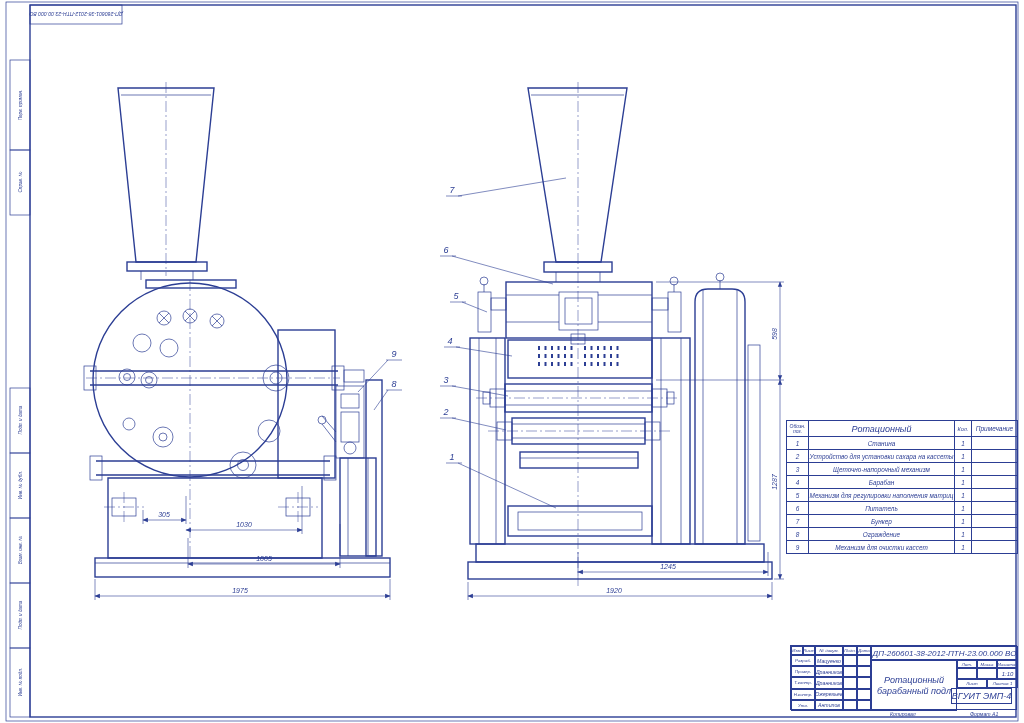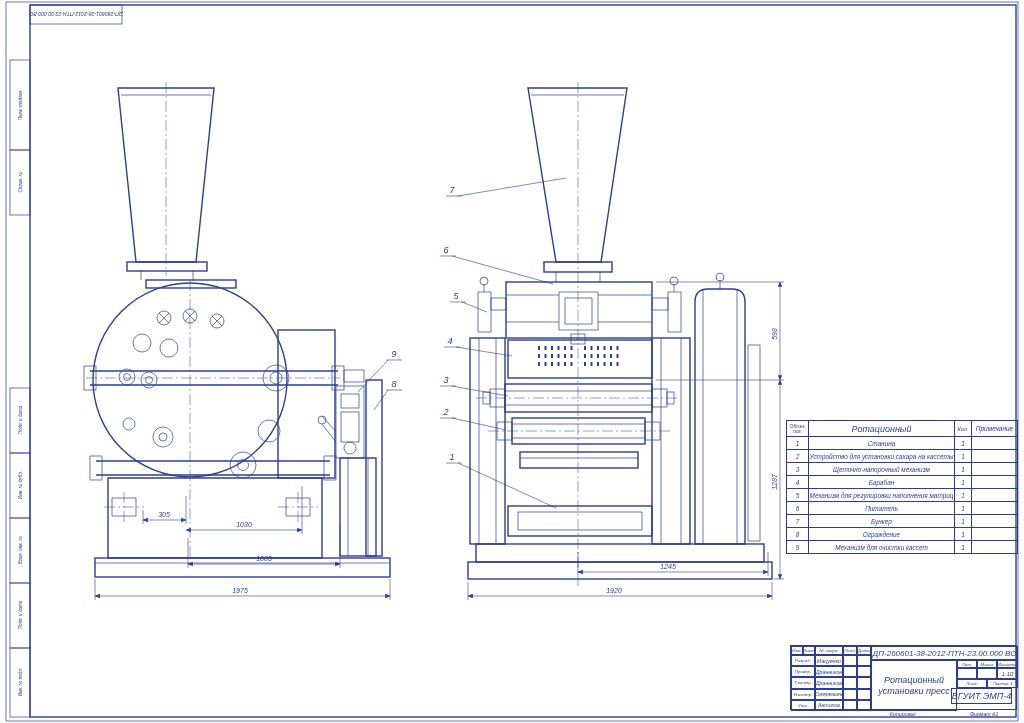--- a/index.html
+++ b/index.html
@@ -415,21 +415,21 @@
 
   <div class="c fz4" style="left:0;top:53.8px;width:24px;height:11.2px;">Утв.</div>
   <div class="c fz5" style="left:24px;top:53.8px;width:28px;height:11.2px;">Антипов</div>
   <div class="c" style="left:52px;top:53.8px;width:14px;height:11.2px;"></div>
   <div class="c" style="left:66px;top:53.8px;width:14px;height:11.2px;"></div>
 
   <div class="c fz8" style="left:80px;top:0;width:147px;height:14px;">ДП-260601-38-2012-ПТН-23.00.000 ВО</div>
 
   <div class="c fz9" style="left:80px;top:14px;width:86px;height:51px;flex-direction:column;white-space:normal;text-align:center;line-height:11px;font-style:italic;">
     <span>Ротационный</span>
-    <span>установки пресс</span>
+    <span>барабанный подл</span>
   </div>
 
   <div class="c fz4" style="left:166px;top:14px;width:20px;height:8px;">Лит.</div>
   <div class="c fz4" style="left:186px;top:14px;width:20px;height:8px;">Масса</div>
   <div class="c fz4" style="left:206px;top:14px;width:21px;height:8px;">Масштаб</div>
   <div class="c" style="left:166px;top:22px;width:20px;height:11px;"></div>
   <div class="c" style="left:186px;top:22px;width:20px;height:11px;"></div>
   <div class="c fz6" style="left:206px;top:22px;width:21px;height:11px;">1:10</div>
 
   <div class="c fz4" style="left:166px;top:33px;width:30px;height:9px;">Лист</div>

